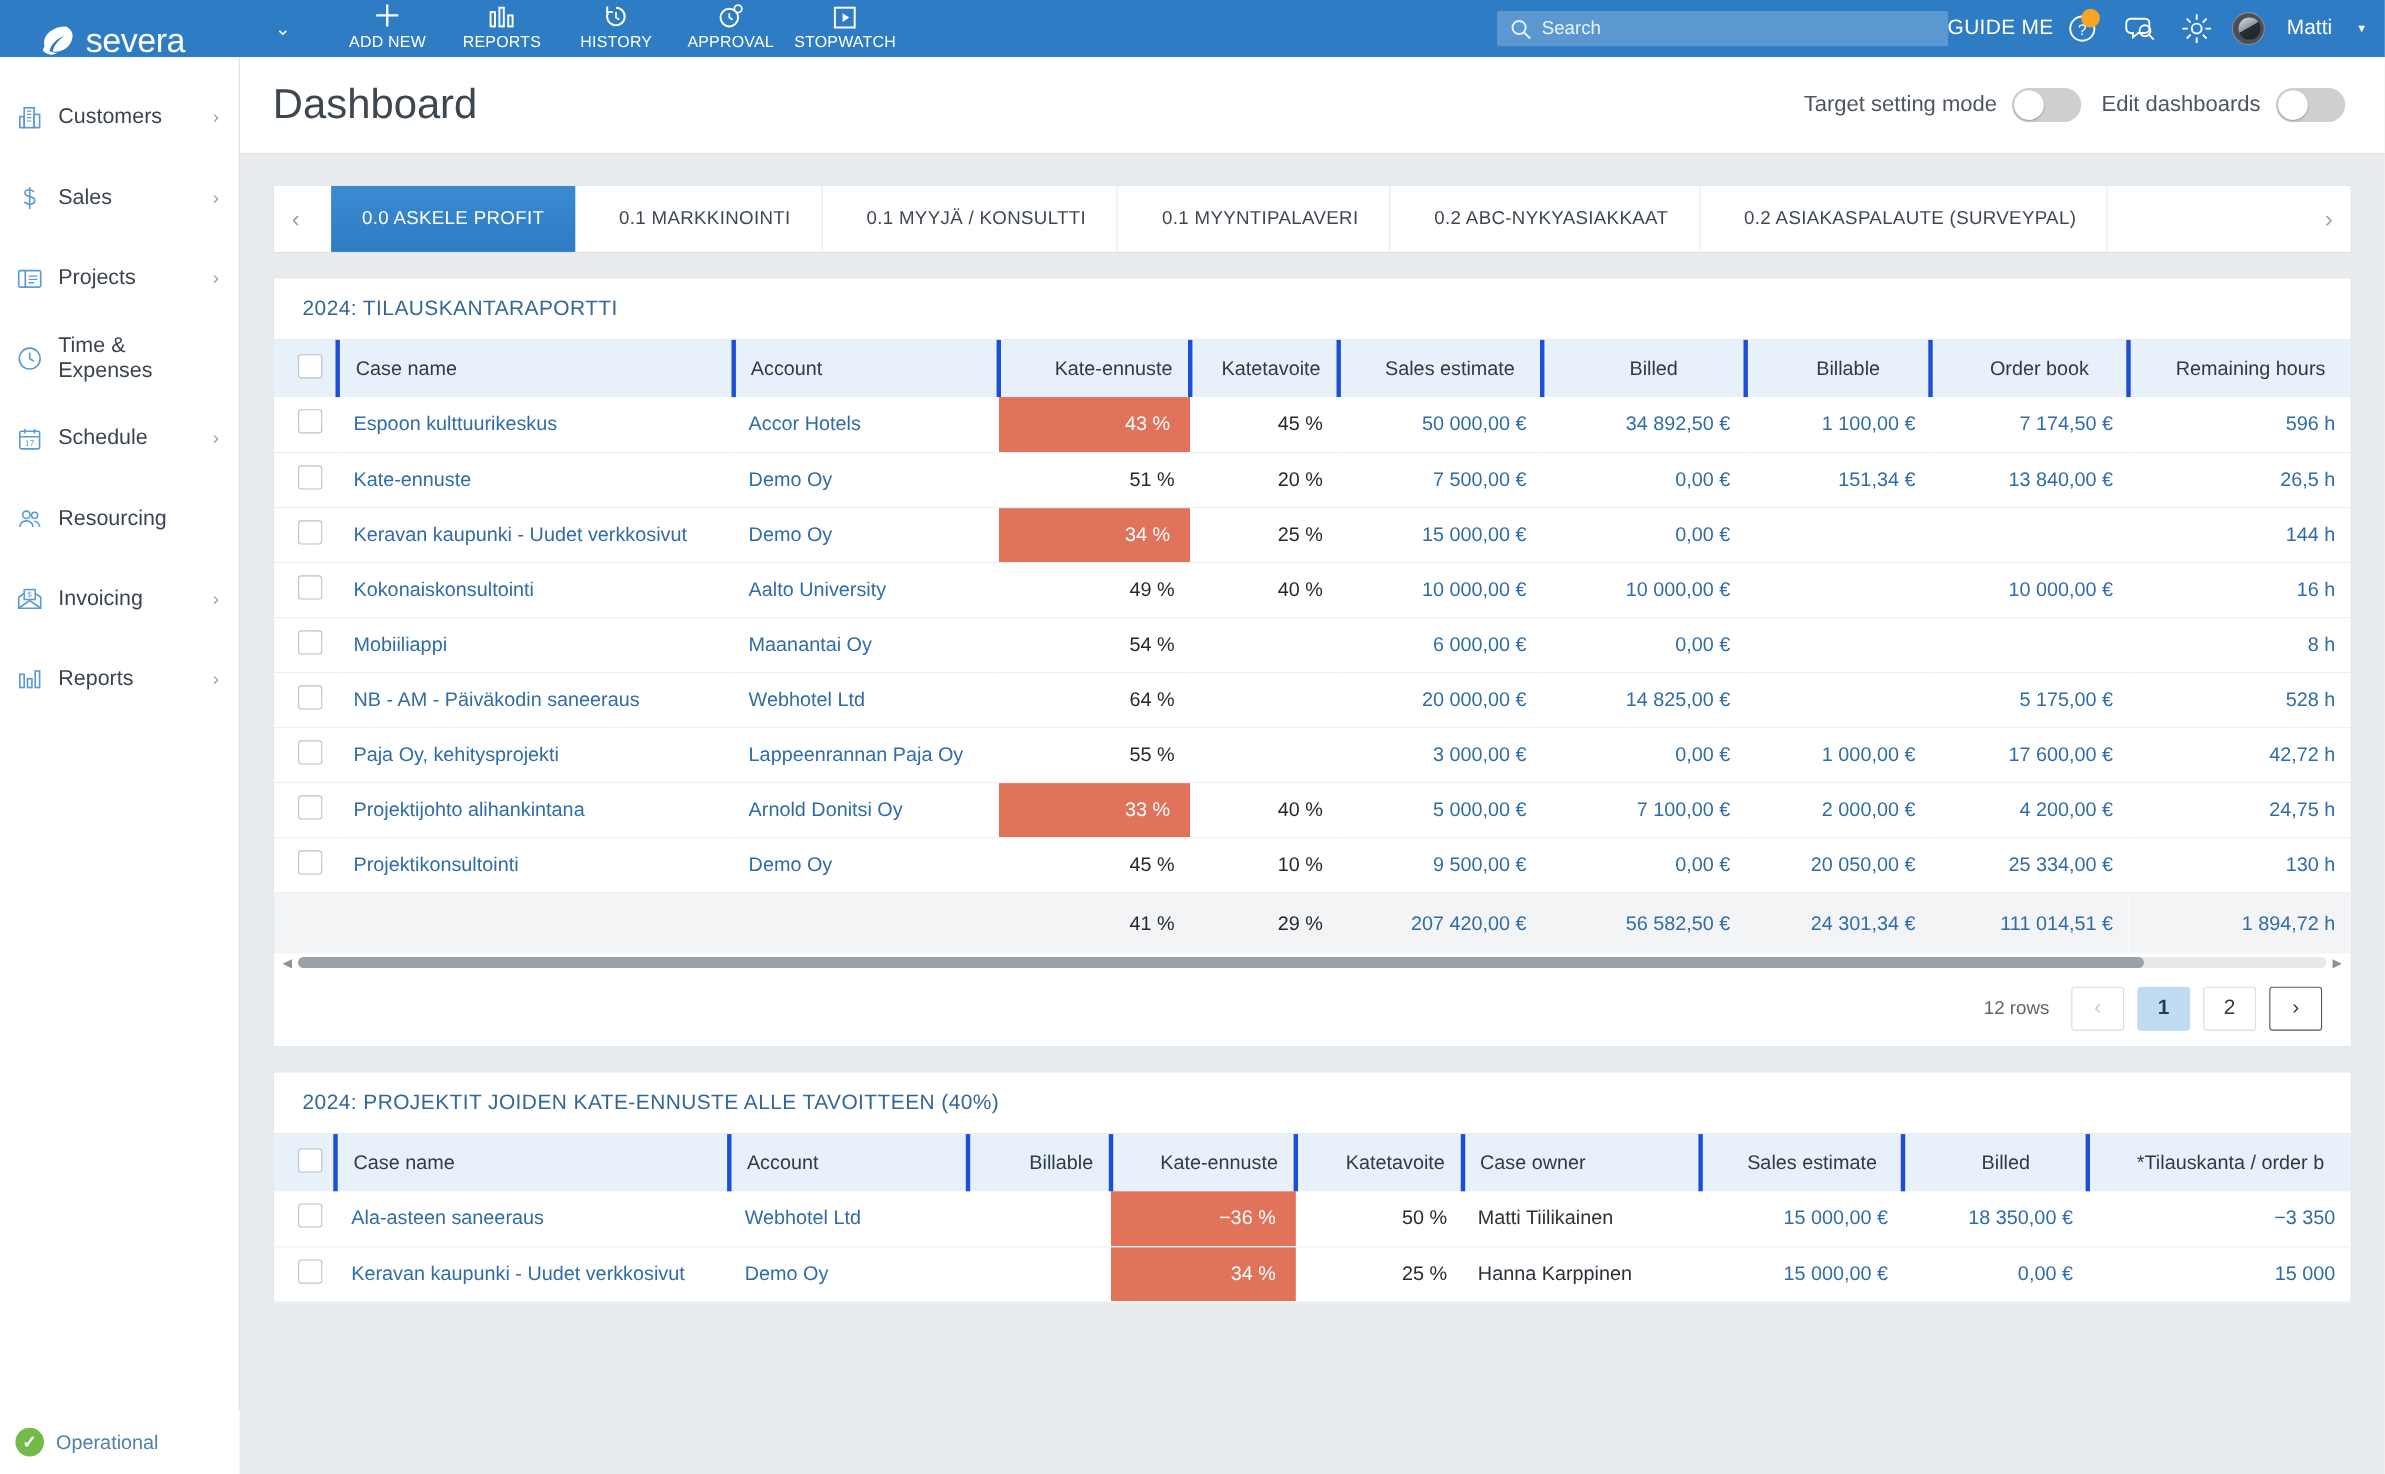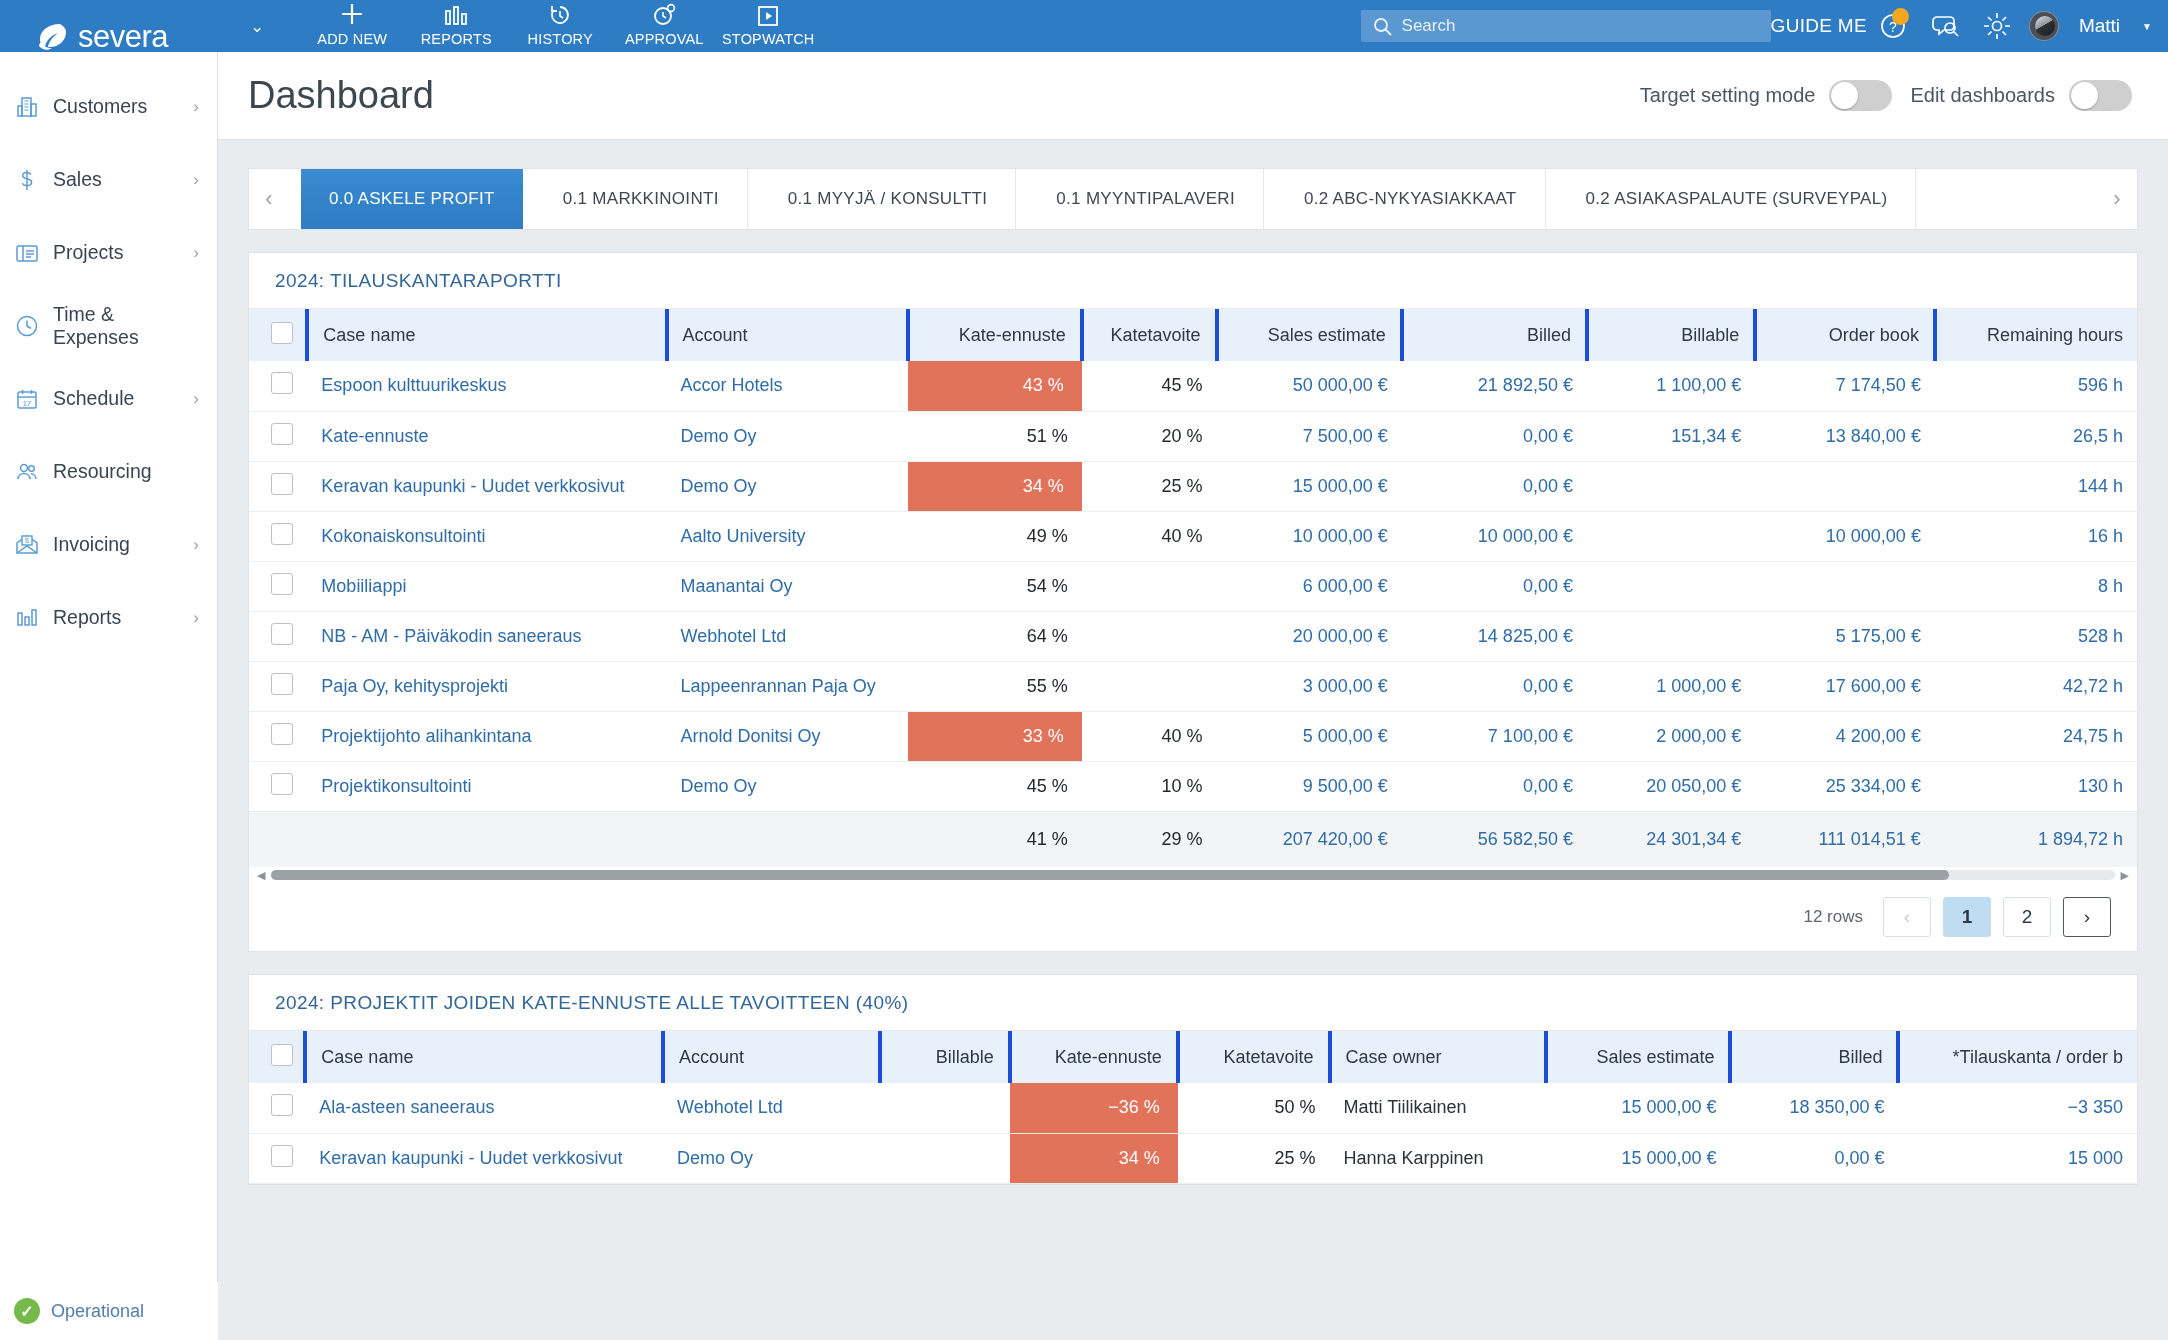--- a/index.html
+++ b/index.html
@@ -159,21 +159,21 @@
     border-bottom: 1px solid #e8ecef;
   }
   table { width: 100%; border-collapse: collapse; table-layout: fixed; }
   thead th {
     background: #e8f1fa; height: 52px; font-size: 18px; color: #2e3a45;
     font-weight: 400; text-align: left; padding: 0 14px;
     border-right: 4px solid #1d4ed8;
     vertical-align: middle;
   }
   thead th:last-child { border-right: none; }
-  thead th.num { text-align: right; padding-left: 32px; }
+  thead th.num { text-align: center; padding-left: 32px; }
   thead th.ctr { text-align: right; }
   tbody td {
     height: 50px; font-size: 18px; padding: 0 14px;
     border-bottom: 1px solid #eceff1; color: #2f6ca8;
     vertical-align: middle; overflow: hidden; white-space: nowrap;
   }
   tbody td.num { text-align: right; }
   tbody td.pct { text-align: right; color: #25292e; }
   tbody td.name a { color: #2f6ca8; text-decoration: none; cursor: pointer; }
   td.heat {
@@ -483,21 +483,21 @@
         </tr>
       </thead>
       <tbody>
         <tr>
           <td class="col-cb"><span class="cb"></span></td>
           <td class="name"><a>Espoon kulttuurikeskus</a></td>
           <td class="name"><a>Accor Hotels</a></td>
           <td class="pct heat">43 %</td>
           <td class="pct">45 %</td>
           <td class="num">50 000,00 €</td>
-          <td class="num">21 892,50 €</td>
+          <td class="num">34 892,50 €</td>
           <td class="num">1 100,00 €</td>
           <td class="num">7 174,50 €</td>
           <td class="num">596 h</td>
         </tr>
         <tr>
           <td class="col-cb"><span class="cb"></span></td>
           <td class="name"><a>Kate-ennuste</a></td>
           <td class="name"><a>Demo Oy</a></td>
           <td class="pct">51 %</td>
           <td class="pct">20 %</td>

